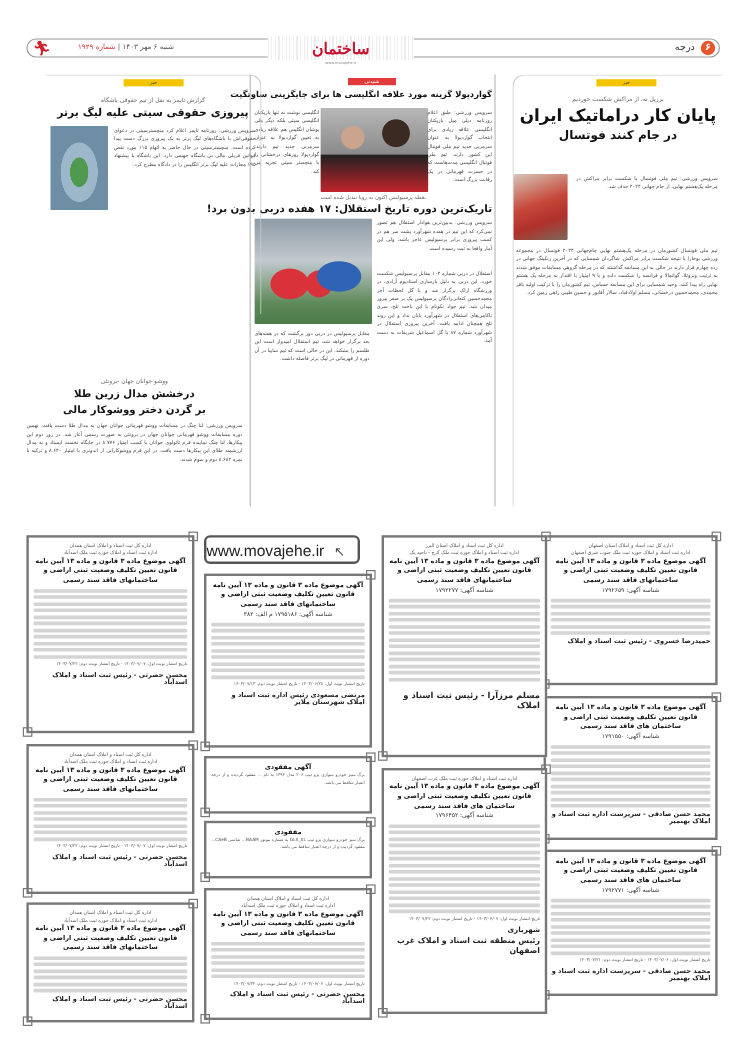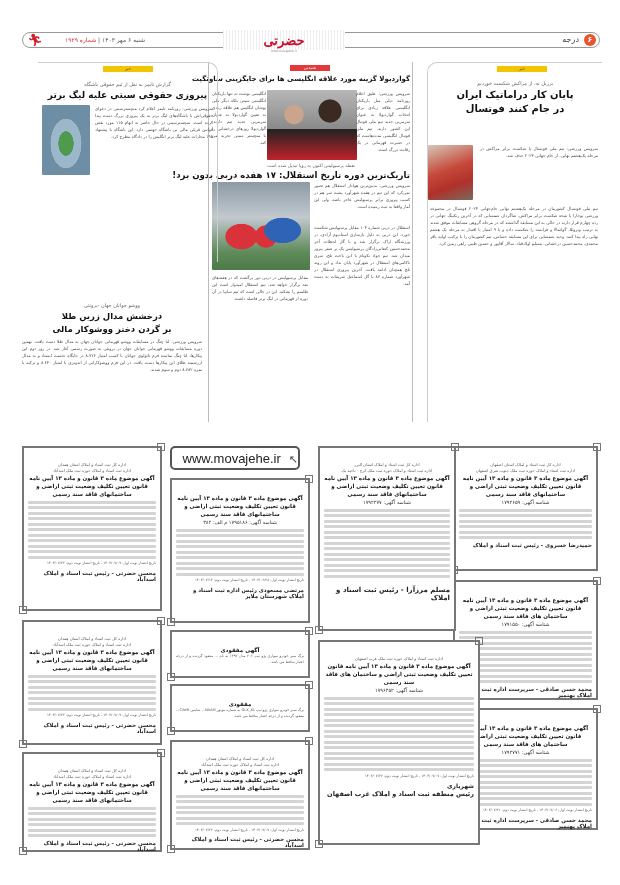--- a/index.html
+++ b/index.html
@@ -15,51 +15,51 @@
 .hdr .date span{color:#d33}
 .hdr .run{position:absolute;left:3px;top:0px;width:18px;height:15px;color:#d0202a;font-size:12px;line-height:14px;text-align:center}
 .box{position:absolute;border:1px solid #ccc;border-radius:10px}
 .tag{position:absolute;height:6px;background:#f2c500;font-size:4px;line-height:6px;text-align:center;color:#333}
 .tag.red{background:#e23a3a;color:#fff}
 .kick{font-size:5px;color:#666;text-align:center}
 .h1{font-weight:bold;text-align:center;color:#111}
 .txt{font-size:4.2px;line-height:7px;color:#444;text-align:justify}
 .photo{position:absolute;border-radius:1px}
 .vline{position:absolute;width:1px;background:#bbb}
-.ad{position:absolute;border:2px solid #777;padding:14px 4px;background:#fff}
+.ad{position:absolute;border:2px solid #777;padding:4px 4px;background:#fff}
 .ad:before,.ad:after{content:"";position:absolute;width:6px;height:6px;border:1px solid #777}
 .ad:before{top:-5px;right:-5px}
 .ad:after{bottom:-5px;left:-5px}
 .ad .org{font-size:4px;text-align:center;color:#555;line-height:6px}
 .ad .atitle{font-size:5.5px;font-weight:bold;text-align:center;color:#111;line-height:8px}
 .ad .anum{font-size:5px;text-align:center;color:#333;line-height:8px}
 .ad .abody{font-size:3.6px;line-height:5.6px;color:#555;text-align:justify}
 .ad .sign{font-size:5.5px;font-weight:bold;color:#222;margin-top:3px}
-.web{position:absolute;left:170px;top:446px;width:130px;height:24px;border:2px solid #555;border-radius:5px;font-family:"Liberation Sans",sans-serif;font-size:13px;direction:ltr;text-align:right;line-height:22px;color:#222}
+.web{position:absolute;left:170px;top:446px;width:130px;height:24px;border:2px solid #555;border-radius:5px;font-family:"Liberation Sans",sans-serif;font-size:13px;direction:ltr;text-align:left;line-height:22px;color:#222}
 .web .cur{font-size:11px;color:#444;margin-left:8px}
 .fill{display:block;height:3px;margin:2.5px 0;background:#d4d4d4;border-radius:1px}
 </style>
 </head>
 <body>
 
 <div class="hdr">
   <span class="pg">۶</span>
   <span class="sec">درجه</span>
   <div class="logo">
-    <b>حضرتی</b>
+    <b>ساختمان</b>
     <i>www.movajehe.ir</i>
   </div>
   <span class="date"><em style="font-style:normal">شنبه ۶ مهر ۱۴۰۳</em> | <span>شماره ۱۹۲۹</span></span>
   <span class="run">🏃︎</span>
 </div>
 
 <div class="box" style="right:18px;top:62px;width:175px;height:360px;border-left:1px solid #ccc;border-right:none;border-bottom:none;border-radius:10px 0 0 0">
   <div class="tag" style="right:55px;top:3px;width:50px">خبر</div>
   <div class="kick" style="margin-top:17px">برزیل نه، از مراکش شکست خوردیم</div>
-  <div class="h1" style="font-size:10px;margin-top:3px">پایان کار دراماتیک ایران</div>
+  <div class="h1" style="font-size:14px;margin-top:3px">پایان کار دراماتیک ایران</div>
   <div class="h1" style="font-size:10px;margin-top:3px">در جام کنند فوتسال</div>
   <div class="photo" style="left:0px;top:82px;width:45px;height:55px;background:linear-gradient(160deg,#d6c7b8 0%,#c6483a 45%,#b0302b 70%,#7a6a5c 100%)"></div>
   <div class="txt" style="position:absolute;right:4px;top:82px;width:118px">سرویس ورزشی: تیم ملی فوتسال با شکست برابر مراکش در مرحله یک‌هشتم نهایی، از جام جهانی ۲۰۲۴ حذف شد.</div>
   <div class="txt" style="position:absolute;right:4px;top:142px;width:168px">تیم ملی فوتسال کشورمان در مرحله یک‌هشتم نهایی جام‌جهانی ۲۰۲۴ فوتسال در مجموعه ورزشی بوخارا با نتیجه شکست برابر مراکش. شاگردان شمسایی که در آخرین رنکینگ جهانی در رده چهارم قرار دارند در حالی به این مسابقه گذاشتند که در مرحله گروهی مسابقات موفق شدند به ترتیب ونزوئلا، گواتمالا و فرانسه را شکست داده و با ۹ امتیاز با اقتدار به مرحله یک هشتم نهایی راه پیدا کنند. وحید شمسایی برای این مسابقه حساس، تیم کشورمان را با ترکیب اولیه باقر محمدی، محمدحسین درخشانی، مسلم اولادقباد، سالار آقاپور و حسین طیبی راهی زمین کرد.</div>
 </div>
 
 <div class="vline" style="left:412px;top:62px;height:360px"></div>
 
 <div style="position:absolute;left:212px;top:62px;width:198px;height:100px">
   <div class="tag red" style="left:78px;top:3px;width:40px">شنیدنی</div>
@@ -81,21 +81,21 @@
 <div class="vline" style="left:208px;top:62px;height:360px"></div>
 
 <div class="box" style="left:38px;top:62px;width:180px;height:200px;border-left:none;border-bottom:none;border-radius:0 10px 0 0">
   <div class="tag" style="left:65px;top:3px;width:50px">خبر</div>
   <div class="kick" style="margin-top:18px">گزارش تایمز به نقل از تیم حقوقی باشگاه</div>
   <div class="h1" style="font-size:9px;margin-top:3px">پیروزی حقوقی سیتی علیه لیگ برتر</div>
   <div class="photo" style="left:4px;top:42px;width:48px;height:70px;background:radial-gradient(ellipse at 50% 55%,#4f9a4f 0 22%,#9bb7c9 23% 45%,#6e8ea6 46%),#6e8ea6"></div>
   <div class="txt" style="position:absolute;right:4px;top:42px;width:118px;height:150px;overflow:hidden">سرویس ورزشی: روزنامه تایمز اعلام کرد منچسترسیتی در دعوای حقوقی‌اش با باشگاه‌های لیگ برتر به یک پیروزی بزرگ دست پیدا کرده است. منچسترسیتی در حال حاضر به اتهام ۱۱۵ مورد نقض قوانین فرپلی مالی بی باشگاه جهنمی دارد. این باشگاه با پیشنهاد ۱۹۵ مجازات علیه لیگ برتر انگلیس را در دادگاه مطرح کرد.</div>
 </div>
 
-<div style="position:absolute;left:22px;top:302px;width:180px;height:110px">
+<div style="position:absolute;left:22px;top:315px;width:180px;height:110px">
   <div class="kick">ووشو جوانان جهان -برونئی</div>
   <div class="h1" style="font-size:8.5px;margin-top:3px">درخشش مدال زرین طلا</div>
   <div class="h1" style="font-size:8.5px;margin-top:3px">بر گردن دختر ووشوکار مالی</div>
   <div class="txt" style="margin-top:4px;height:72px;overflow:hidden">سرویس ورزشی: لنا چنگ در مسابقات ووشو قهرمانی جوانان جهان به مدال طلا دست یافت. نهمین دوره مسابقات ووشو قهرمانی جوانان جهان در برونئی به صورت رسمی آغاز شد. در روز دوم این پیکارها، لنا چنگ نماینده فرم تائولوی جوانان با کسب امتیاز ۸.۷۷۶ در جایگاه نخست ایستاد و به مدال ارزشمند طلای این پیکارها دست یافت. در این فرم ووشوکارانی از اندونزی با امتیاز ۸.۶۴۰ و ترکیه با نمره ۸.۶۸۲ دوم و سوم شدند.</div>
 </div>
 
 <div class="web"><span>www.movajehe.ir</span><span class="cur">↖</span></div>
 
 <div class="ad" style="right:22px;top:446px;width:145px;height:125px">
   <div class="org">اداره کل ثبت اسناد و املاک استان اصفهان</div>
@@ -154,21 +154,21 @@
     <i class="fill"></i>
     <i class="fill"></i>
     <i class="fill"></i>
     <i class="fill"></i>
     <i class="fill"></i>
     <i class="fill"></i>
     <i class="fill"></i>
     <i class="fill"></i>
   <div class="sign" style="font-size:7px;margin-top:8px">مسلم مرزآرا - رئیس ثبت اسناد و املاک</div>
 </div>
-<div class="ad" style="left:318px;top:640px;width:162px;height:205px">
+<div class="ad" style="left:318px;top:640px;width:138px;height:205px">
   <div class="org">اداره ثبت اسناد و املاک حوزه ثبت ملک غرب اصفهان</div>
   <div class="atitle">آگهی موضوع ماده ۳ قانون و ماده ۱۳ آیین نامه قانون تعیین تکلیف وضعیت ثبتی اراضی و ساختمان های فاقد سند رسمی</div>
   <div class="anum">شناسه آگهی: ۱۷۹۶۴۵۲</div>
   <i class="fill"></i>
     <i class="fill"></i>
     <i class="fill"></i>
     <i class="fill"></i>
     <i class="fill"></i>
     <i class="fill"></i>
     <i class="fill"></i>

